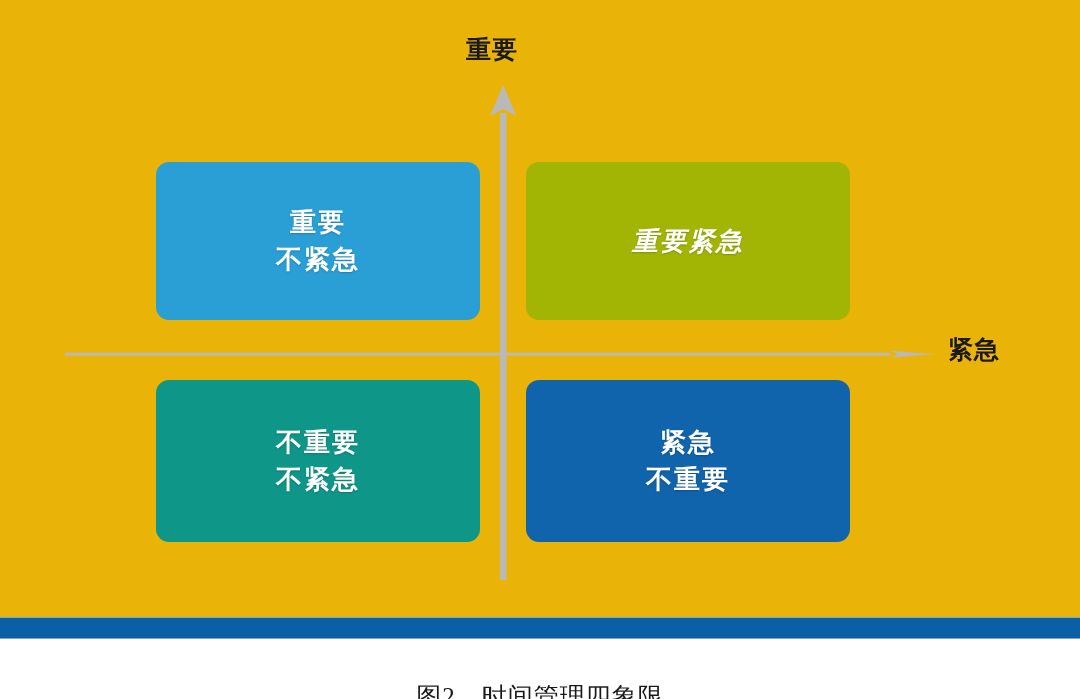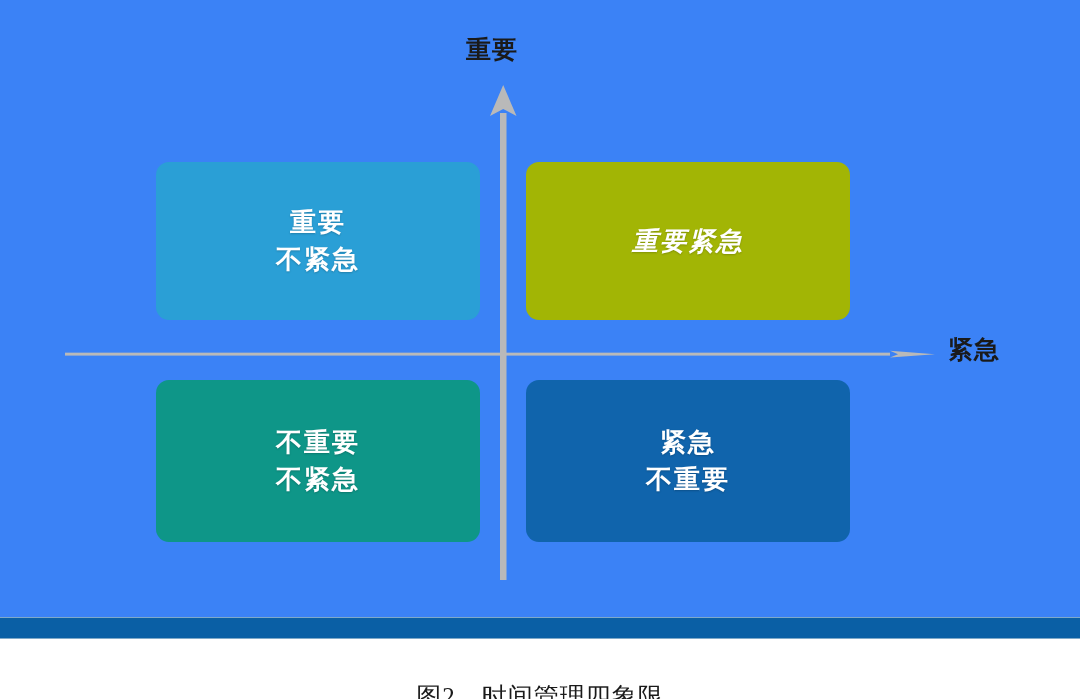--- a/index.html
+++ b/index.html
@@ -15,21 +15,21 @@
     position: relative;
   }
 
   
   #diagram-canvas {
     position: absolute;
     left: 0;
     top: 0;
     width: 1080px;
     height: 617px;
-    background: #3b82f6;
+    background: #eab308;
   }
 
   
   .axis-h {
     position: absolute;
     left: 65px;
     top: 344px;
     width: 870px;
     height: 8px;
   }

